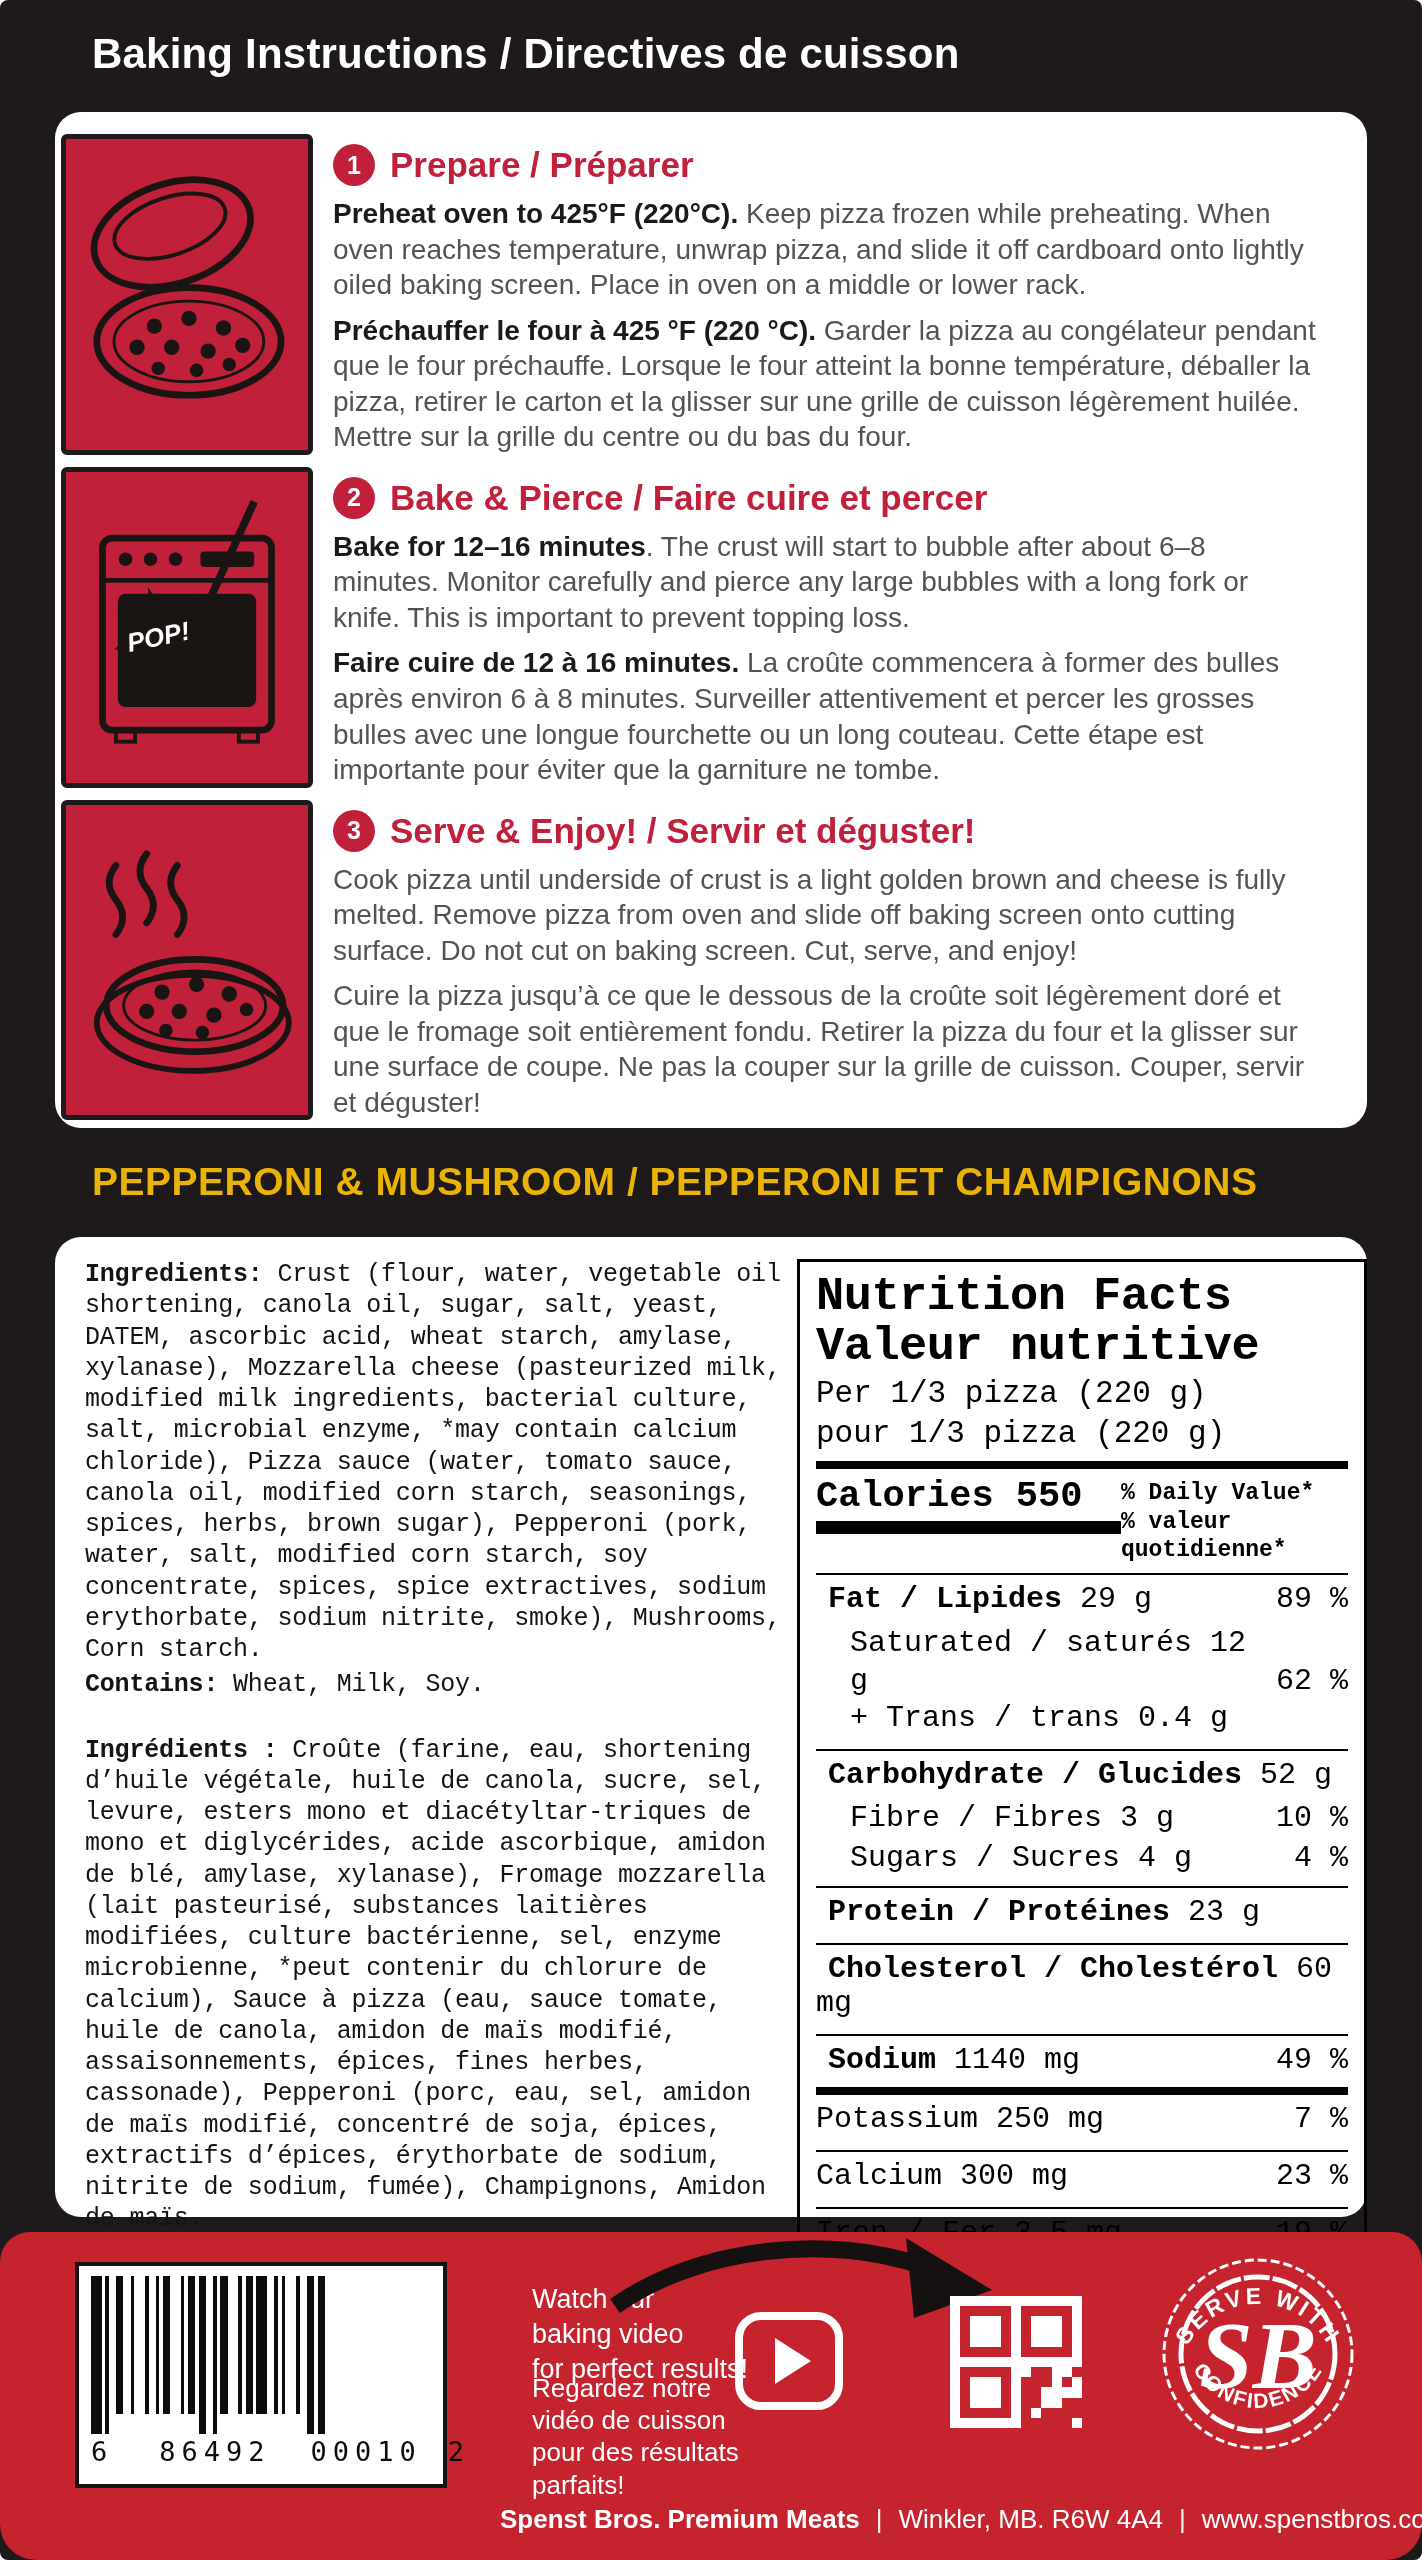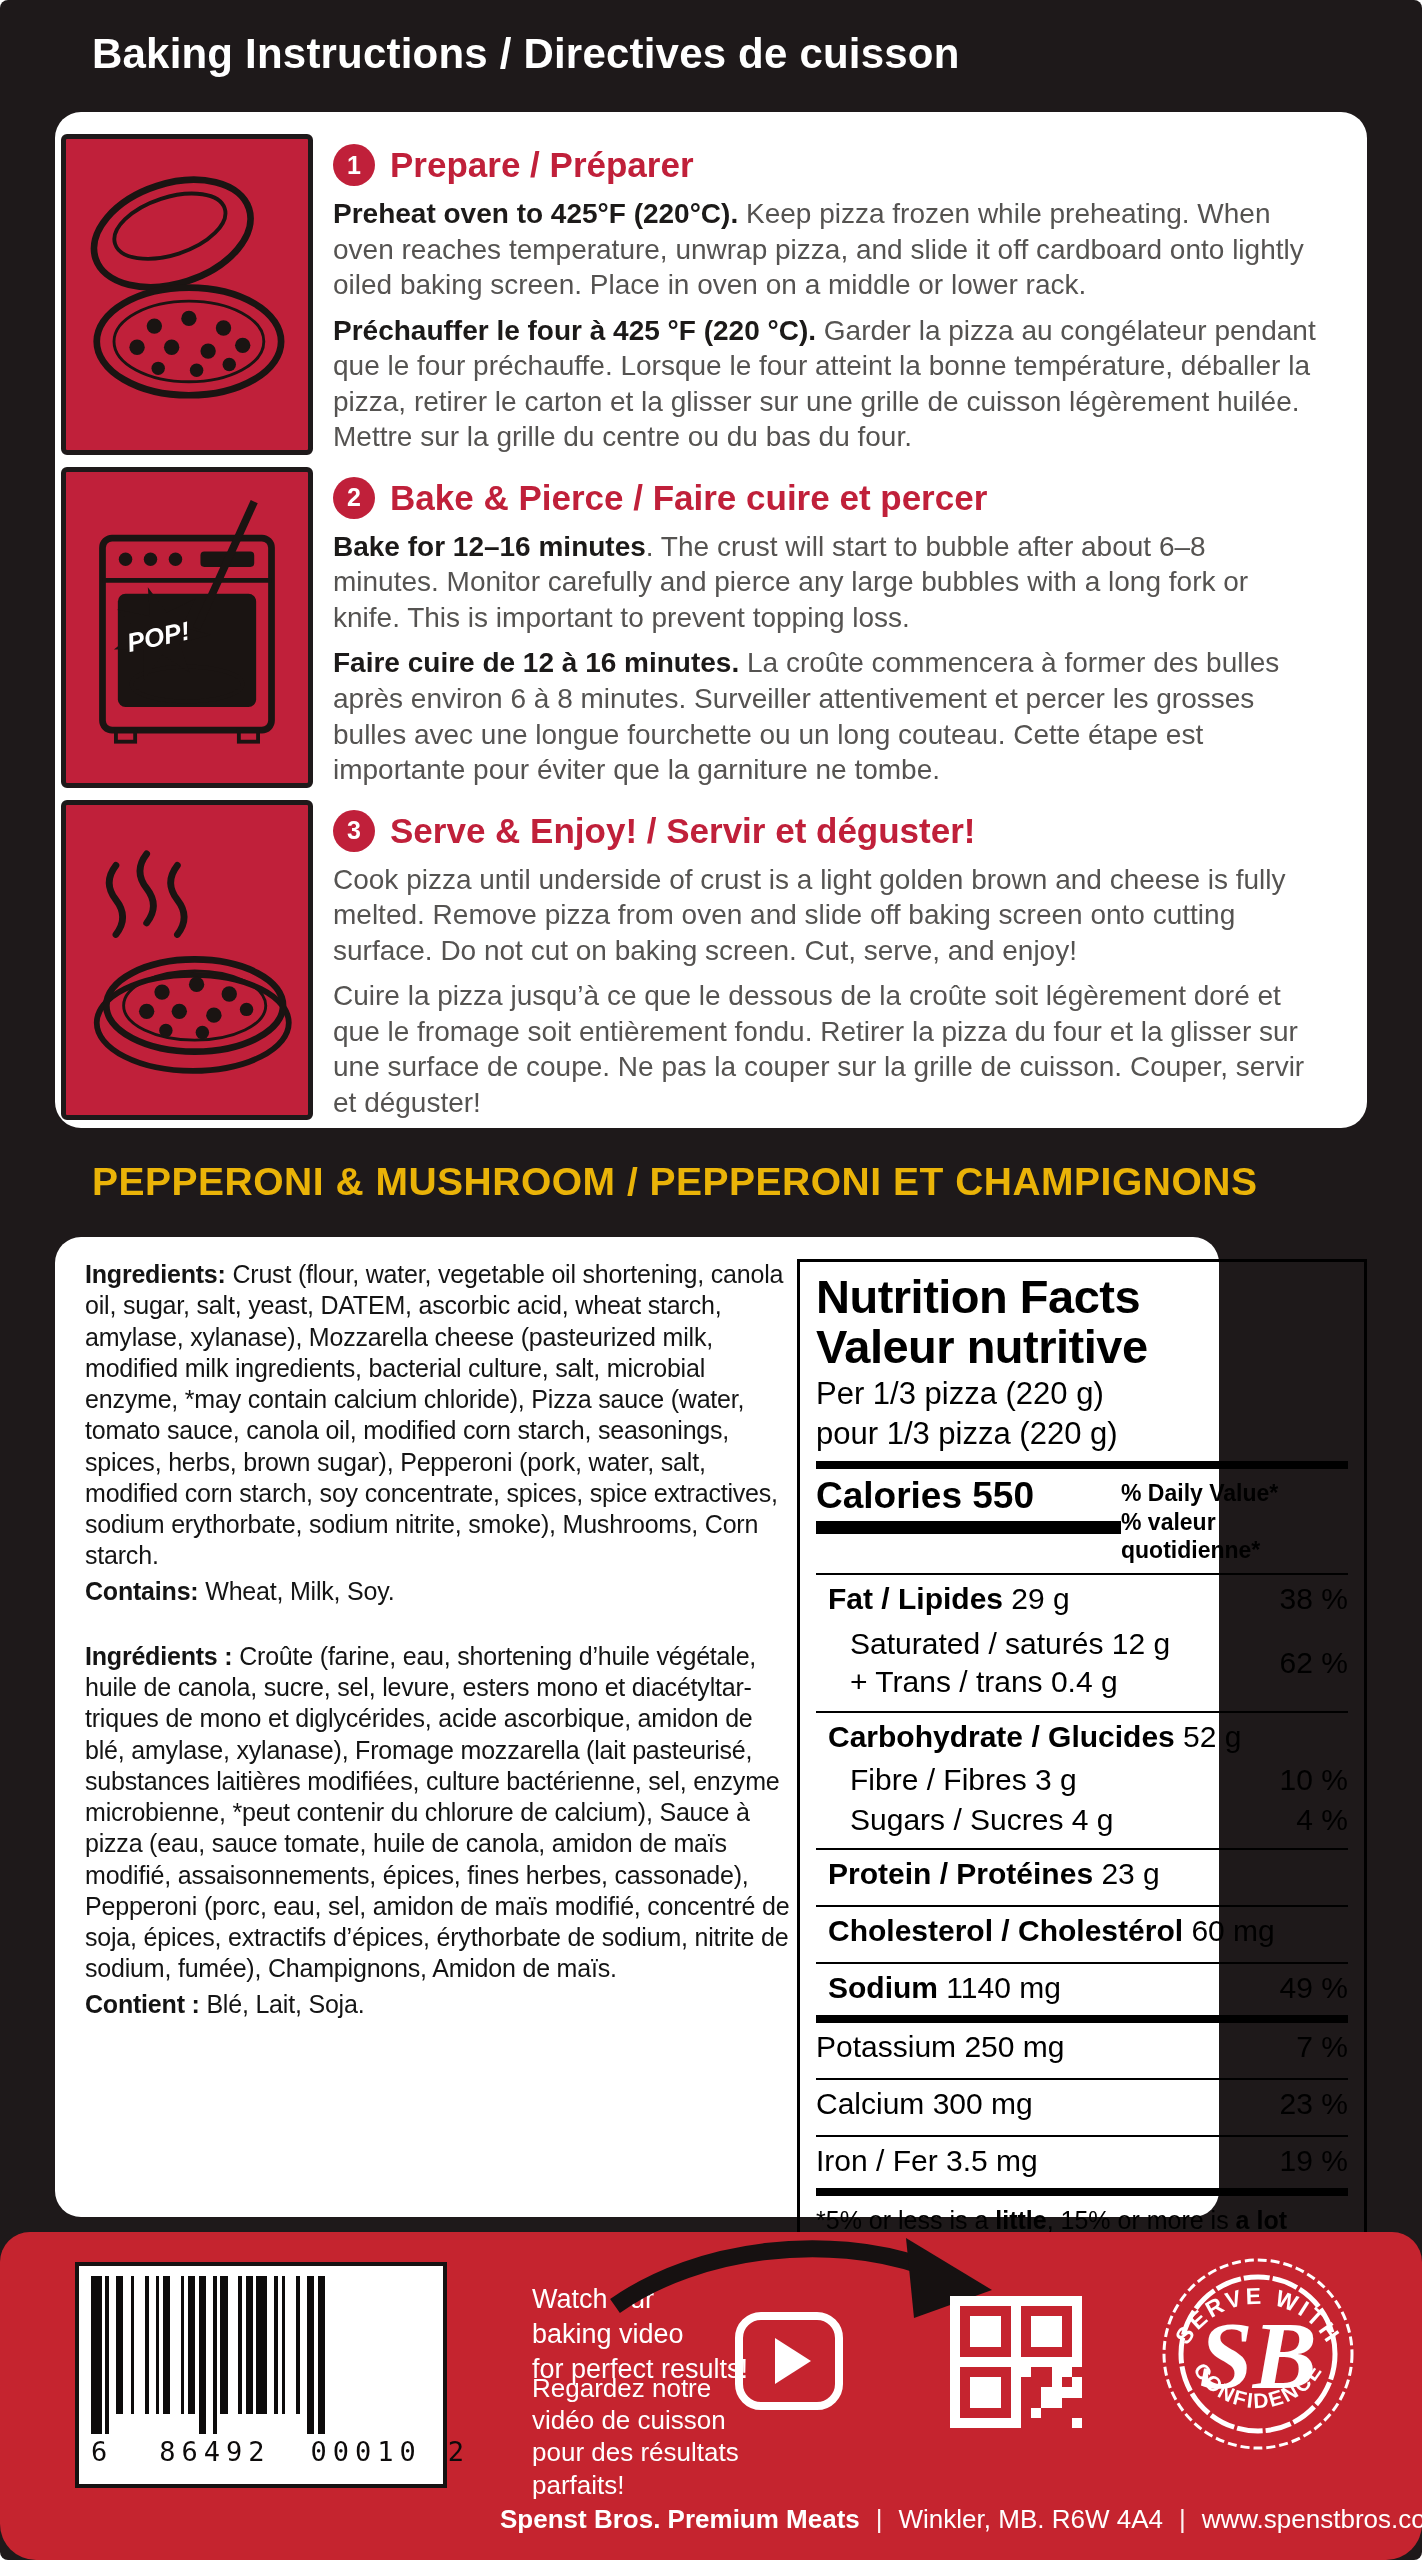--- a/index.html
+++ b/index.html
@@ -17,21 +17,21 @@
   .step-art svg { width:100%; height:100%; display:block; }
   .step-body { flex:1; margin-left:20px; padding-right:22px; }
   .step-head { display:flex; align-items:center; margin-top:10px; }
   .step-num { width:42px; height:42px; border-radius:50%; background:var(--accent_red,#c0203a); color:#fff; font-size:25px; font-weight:700; display:flex; align-items:center; justify-content:center; }
   .step-title { margin-left:15px; font-size:35px; font-weight:700; color:var(--accent_red,#c0203a); }
   .step-text { margin-top:10px; font-size:28px; line-height:1.27; color:#555351; }
   .step-text b { color:#1c1a19; }
 
   .band-title { position:absolute; left:92px; top:1160px; color:#eab308; font-size:39px; font-weight:700; letter-spacing:0.5px; }
 
-  .panel-info { left:55px; top:1237px; width:1164px; height:980px; }
+  .panel-info { left:55px; top:1237px; width:1312px; height:980px;font-family:Liberation Mono, monospace; }
 
   .ingredients { position:absolute; left:30px; top:22px; width:706px; font-size:25px; line-height:1.25; color:#141414; letter-spacing:-0.2px; }
   .ingredients .blk { margin-bottom:4px; }
   .ingredients .gap { height:30px; }
   .ingredients b { font-weight:700; }
 
   .nf-box { position:absolute; left:742px; top:22px; width:570px; border:3px solid #000; padding:10px 16px 12px 16px; color:#000; }
   .nf-title { font-size:47px; font-weight:700; line-height:1.06; letter-spacing:-0.5px; }
   .nf-serving { font-size:31px; line-height:1.18; margin-top:4px; }
   .nf-thick { border-top:8px solid #000; margin-top:8px; }
@@ -208,21 +208,21 @@
         </div>
         <div class="nf-dvhead">
           <div>% Daily Value*</div>
           <div>% valeur quotidienne*</div>
         </div>
       </div>
       <div class="nf-hr"></div>
 
       <div class="nf-row">
         <span class="nf-name"><b>Fat / Lipides</b><span> 29 g</span></span>
-        <span class="nf-dv">38 %</span>
+        <span class="nf-dv">89 %</span>
       </div>
       <div class="nf-row sub">
         <span class="nf-name ind nf-twolines">
           <span>Saturated / saturés 12 g</span><br>
           <span>+ Trans / trans 0.4 g</span>
         </span>
         <span class="nf-dv">62 %</span>
       </div>
       <div class="nf-hr"></div>
 

